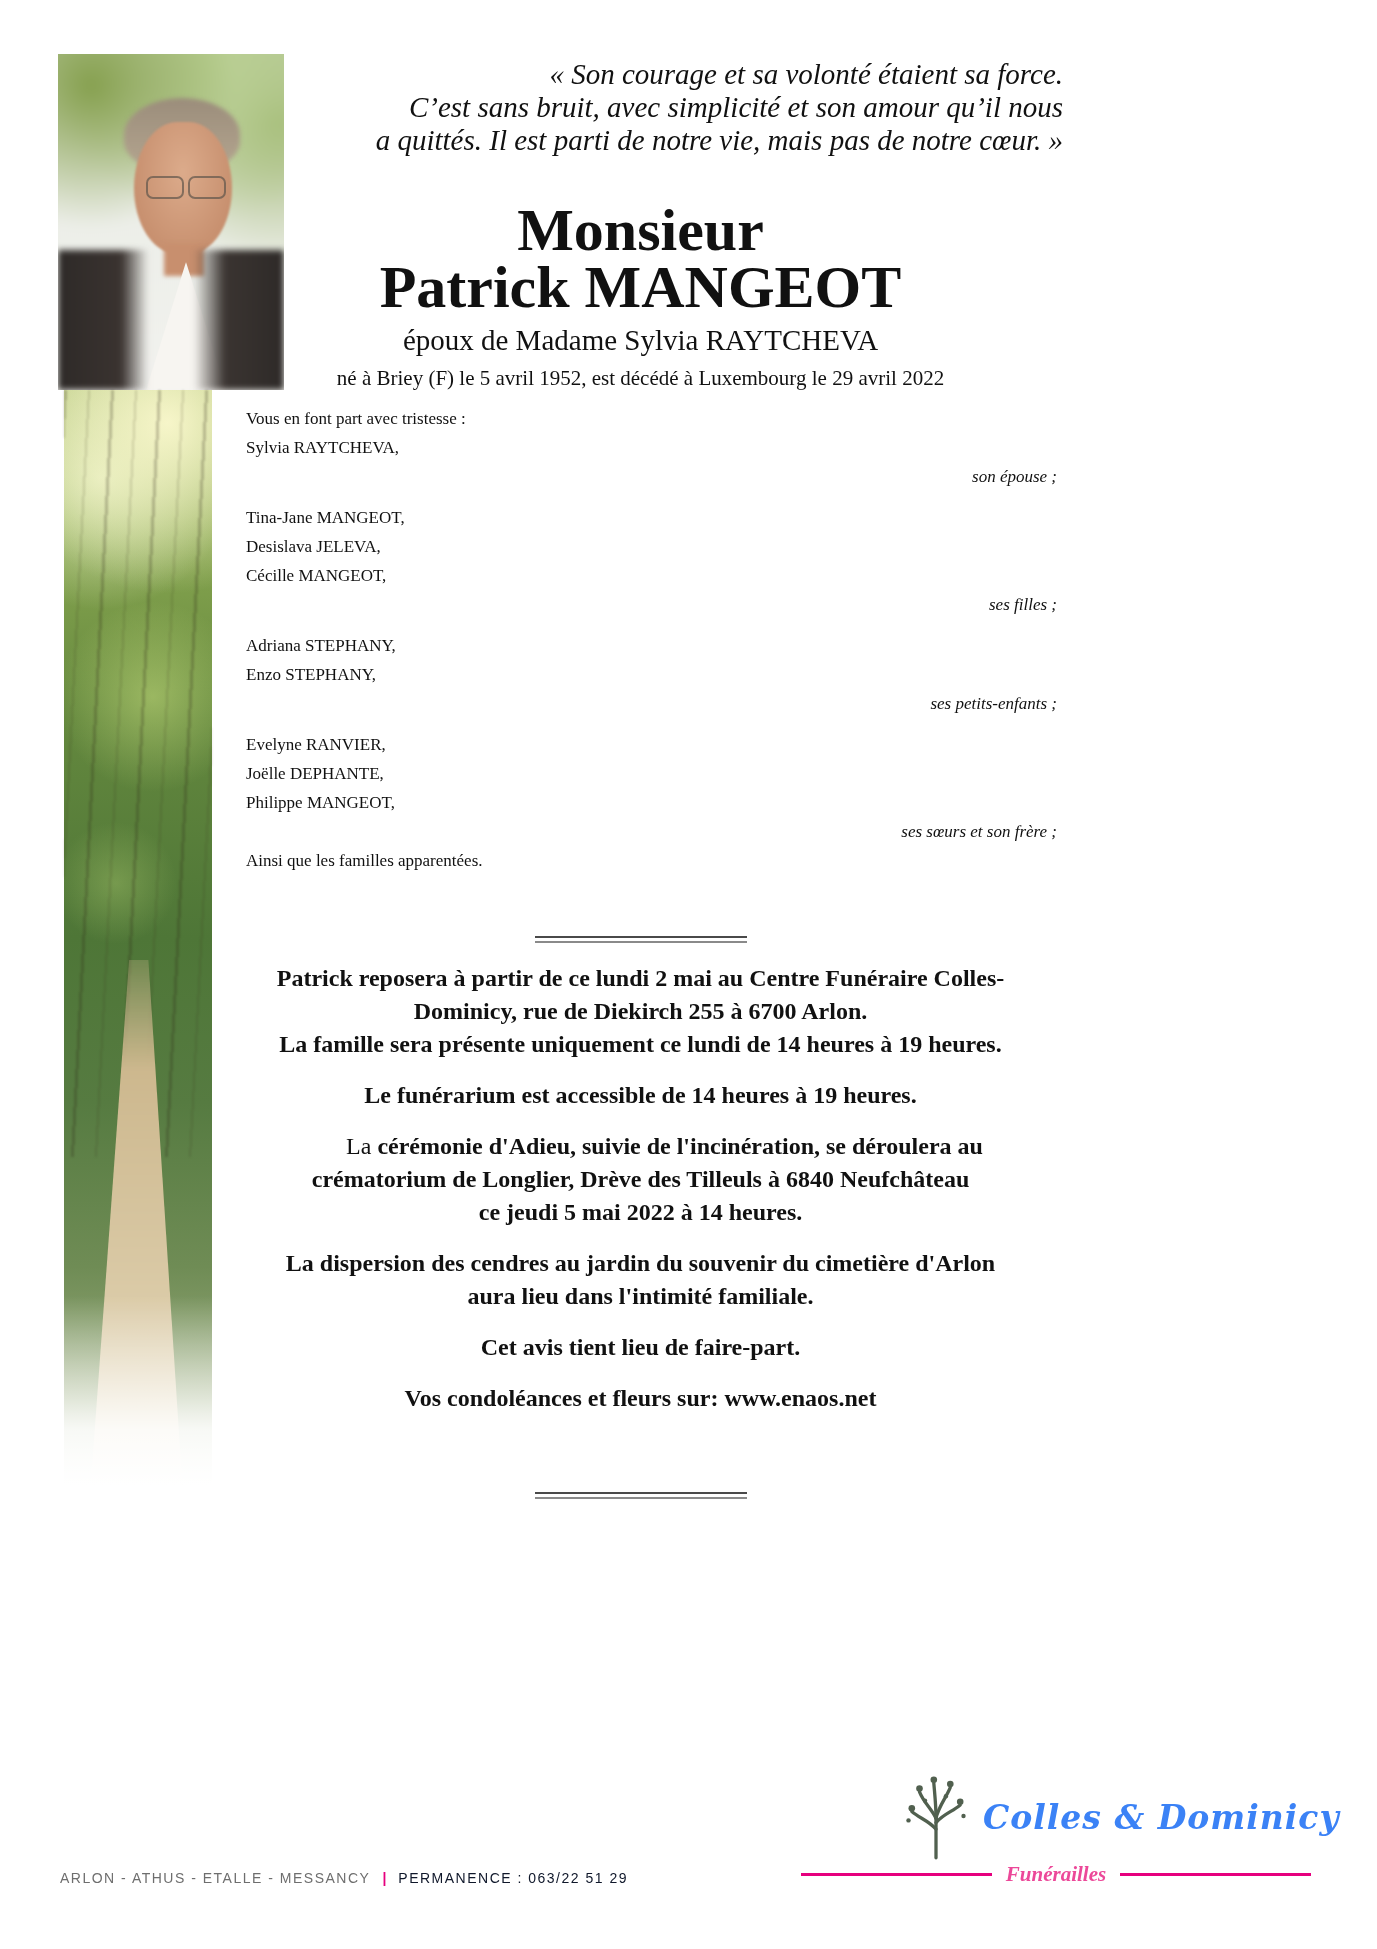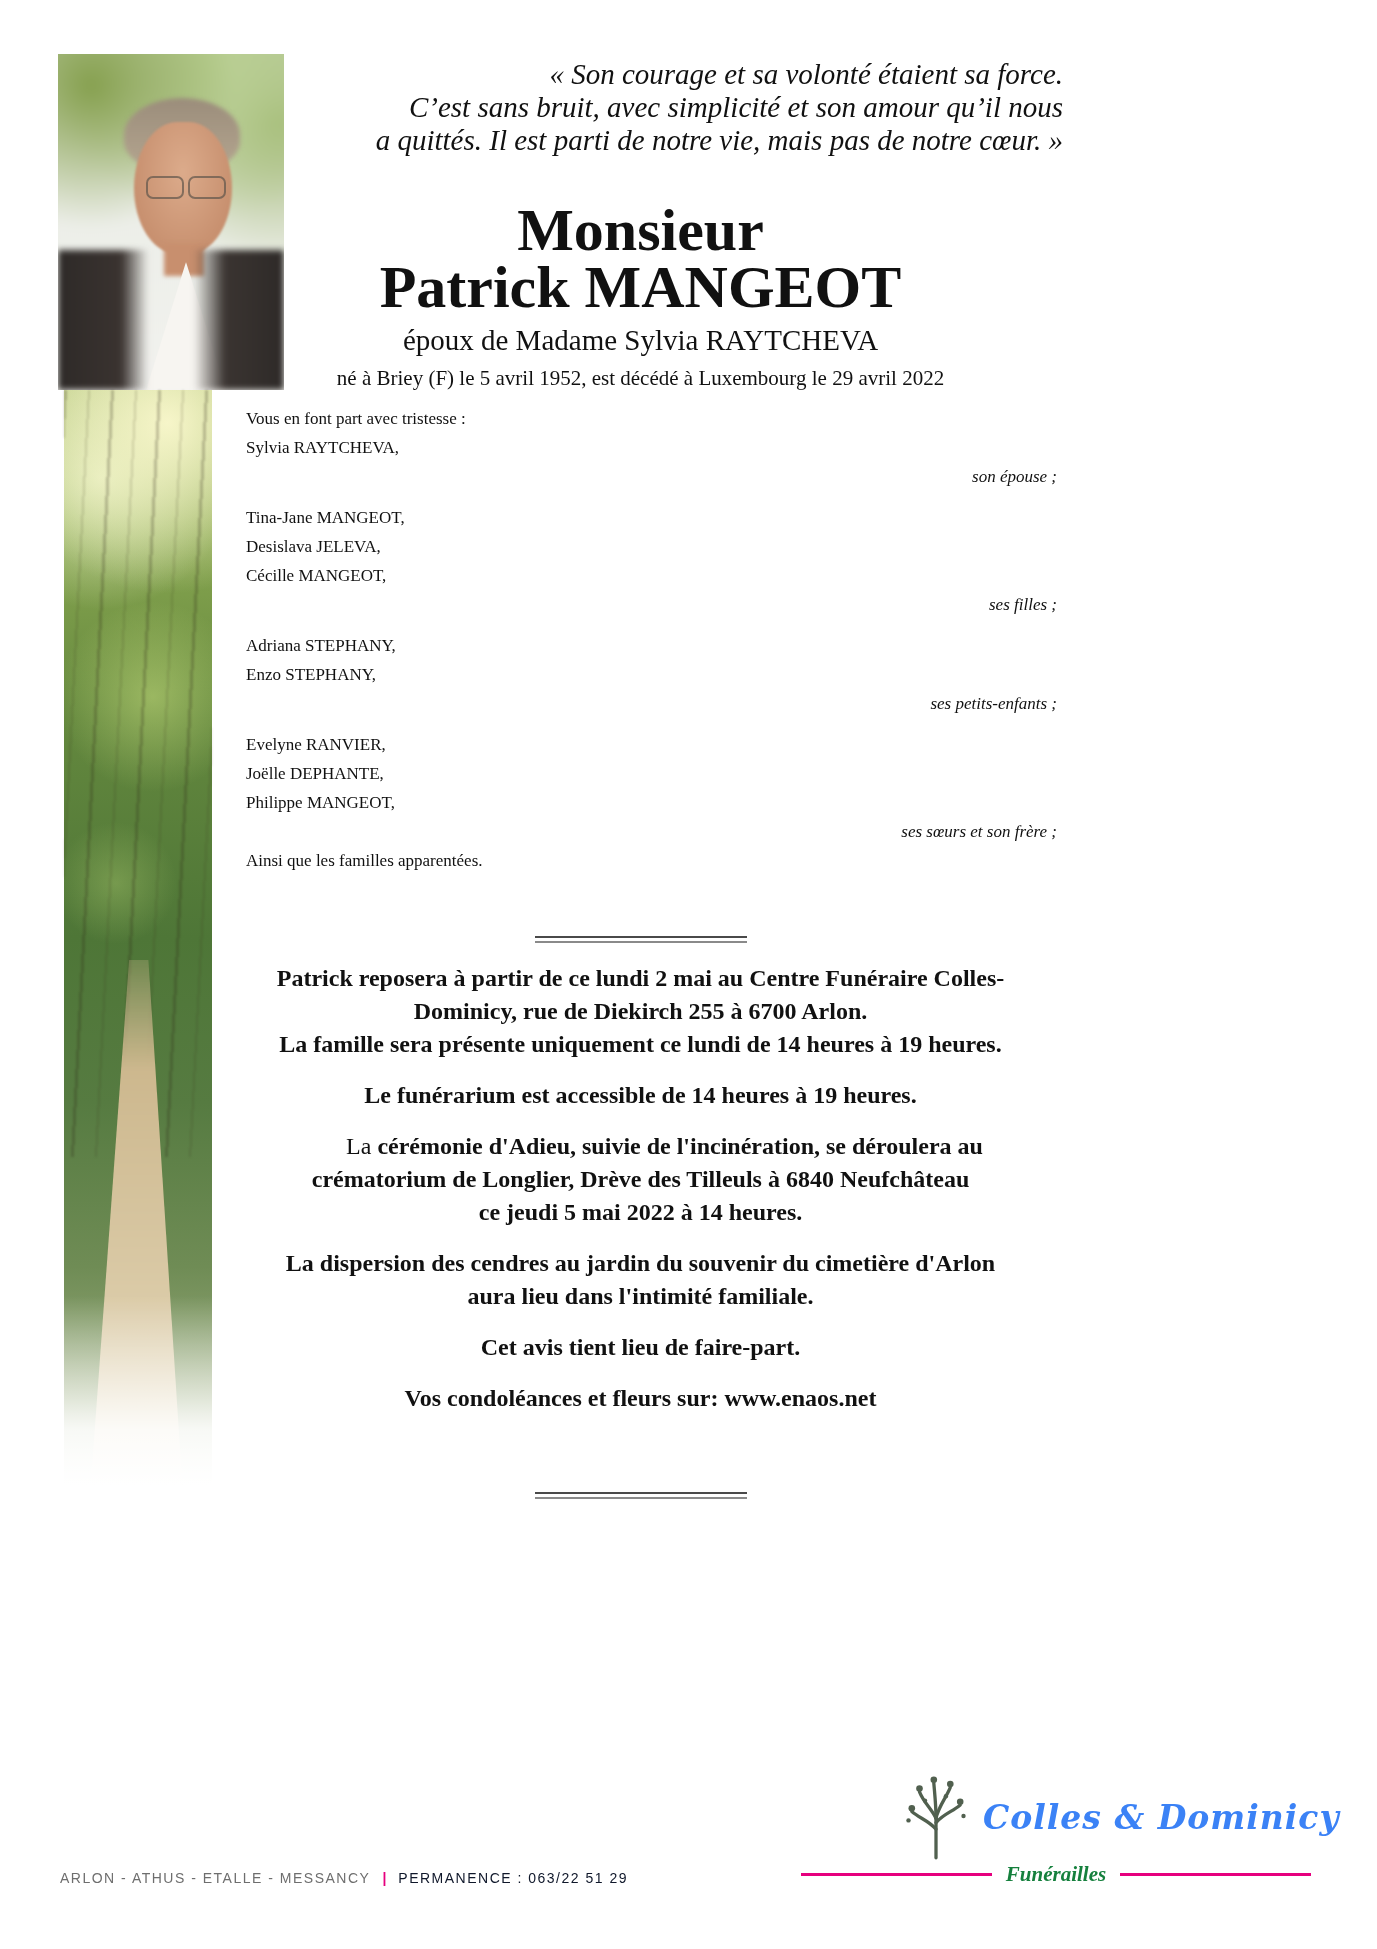--- a/index.html
+++ b/index.html
@@ -145,21 +145,21 @@
     font-family:"DejaVu Serif","Liberation Serif",serif;
     font-weight:bold; font-style:italic; font-size:33px; color:#3b82f6;
     letter-spacing:1px; white-space:nowrap;
   }
   .sub-row {
     position:absolute; left:-70px; right:0; top:84px;
     display:flex; align-items:center; gap:14px; z-index:1;
   }
   .sub-row .pink-line { flex:1; height:2.5px; background:#e6007e; }
   .fun-text {
-    font-style:italic; font-weight:bold; font-size:21px; color:#15803d;
+    font-style:italic; font-weight:bold; font-size:21px; color:#ec4899;
     white-space:nowrap;
   }
 </style>
 </head>
 <body>
 
 <div class="page">
 
   <div class="portrait">
     <div class="p-bg"></div>

